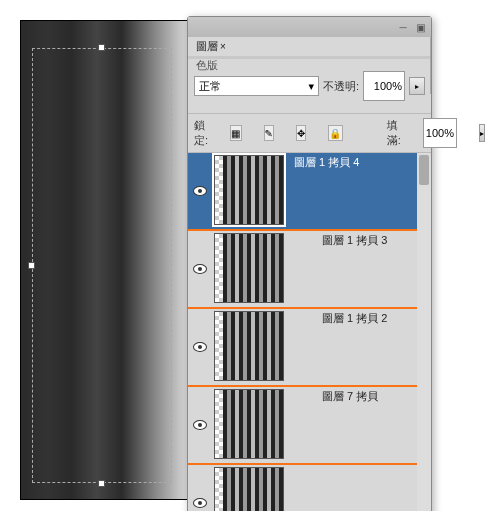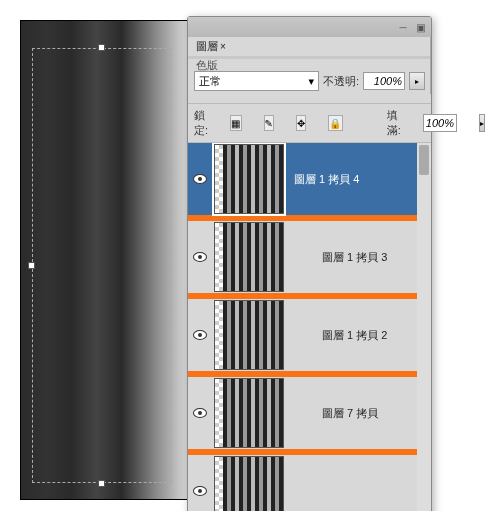--- a/index.html
+++ b/index.html
@@ -14,28 +14,28 @@
 .panel-titlebar { height: 20px; background: linear-gradient(#c8c8c8, #b8b8b8); display: flex; align-items: center; justify-content: flex-end; padding: 0 4px; gap: 6px; }
 .win-btn { width: 12px; height: 12px; display: flex; align-items: center; justify-content: center; font-size: 10px; color: #555; cursor: pointer; }
 .tabs { display: flex; height: 22px; background: #c8c8c8; flex-direction: column; }
 .tab { padding: 2px 8px; font-size: 11px; color: #555; border-right: 1px solid #aaa; display: flex; align-items: center; gap: 2px; }
 .tab.active { background: #d8d8d8; color: #222; }
 .tab-close { font-size: 10px; }
 
 .row1 { display: flex; align-items: center; padding: 12px 6px; gap: 4px; border-bottom: 1px solid #bbb; }
 .dropdown { flex: 1; height: 20px; background: #fff; border: 1px solid #999; font-size: 11px; padding: 0 4px; display: flex; align-items: center; justify-content: space-between; }
 .lbl { font-size: 11px; color: #333; }
-.pct-input { width: 42px; height: 18px; background: #fff; border: 1px solid #999; font-size: 11px; text-align: right; padding: 0 2px; display: flex; align-items: center; justify-content: flex-end; font-style: italic; }
+.pct-input { width: 42px; height: 30px; background: #fff; border: 1px solid #999; font-size: 11px; text-align: right; padding: 0 2px; display: flex; align-items: center; justify-content: flex-end; }
 .arrow-btn { width: 16px; height: 18px; background: linear-gradient(#eee,#ccc); border: 1px solid #999; display: flex; align-items: center; justify-content: center; font-size: 8px; }
 
 .row2 { display: flex; align-items: center; padding: 4px 6px; gap: 22px; border-bottom: 1px solid #bbb; }
 .lock-icn { width: 16px; height: 16px; border: 1px solid #aaa; background: #eee; font-size: 10px; display: flex; align-items: center; justify-content: center; }
 
 .layer-list { background: #d8d8d8; max-height: 405px; overflow-y: auto; position: relative; }
-.layer-row { display: flex; align-items: center; height: 78px; border-bottom: 6px solid #f97316; padding: 2px 4px; gap: 6px; }
+.layer-row { display: flex; height: 78px; border-bottom: 2px solid #f97316; padding: 2px 4px; gap: 6px; }
 .layer-row.selected { background: #3b6ea5; color: #fff; }
 .vis-col { width: 16px; display: flex; align-items: center; justify-content: center; }
 .eye { width: 14px; height: 10px; border: 1px solid #333; border-radius: 50%; position: relative; background: #fff; }
 .eye::after { content: ''; position: absolute; width: 4px; height: 4px; background: #333; border-radius: 50%; left: 4px; top: 2px; }
 .thumb { width: 70px; height: 70px; border: 1px solid #555; position: relative; background: #fff; }
 .thumb-inner { position: absolute; left: 8px; top: 0; right: 0; bottom: 0; background: repeating-linear-gradient(90deg, #222 0 4px, #999 4px 8px, #222 8px 12px, #bbb 12px 16px); }
 .thumb-checker { position: absolute; left: 0; top: 0; width: 8px; bottom: 0; background: repeating-conic-gradient(#ccc 0 25%, #fff 0 50%) 0 0/8px 8px; }
 .layer-row.selected .thumb { outline: 2px solid #fff; }
 .layer-name { font-size: 11px; flex: 1; padding-left: 4px; }
 .layer-row:not(.selected) .layer-name { color: #222; margin-left: 28px; }

